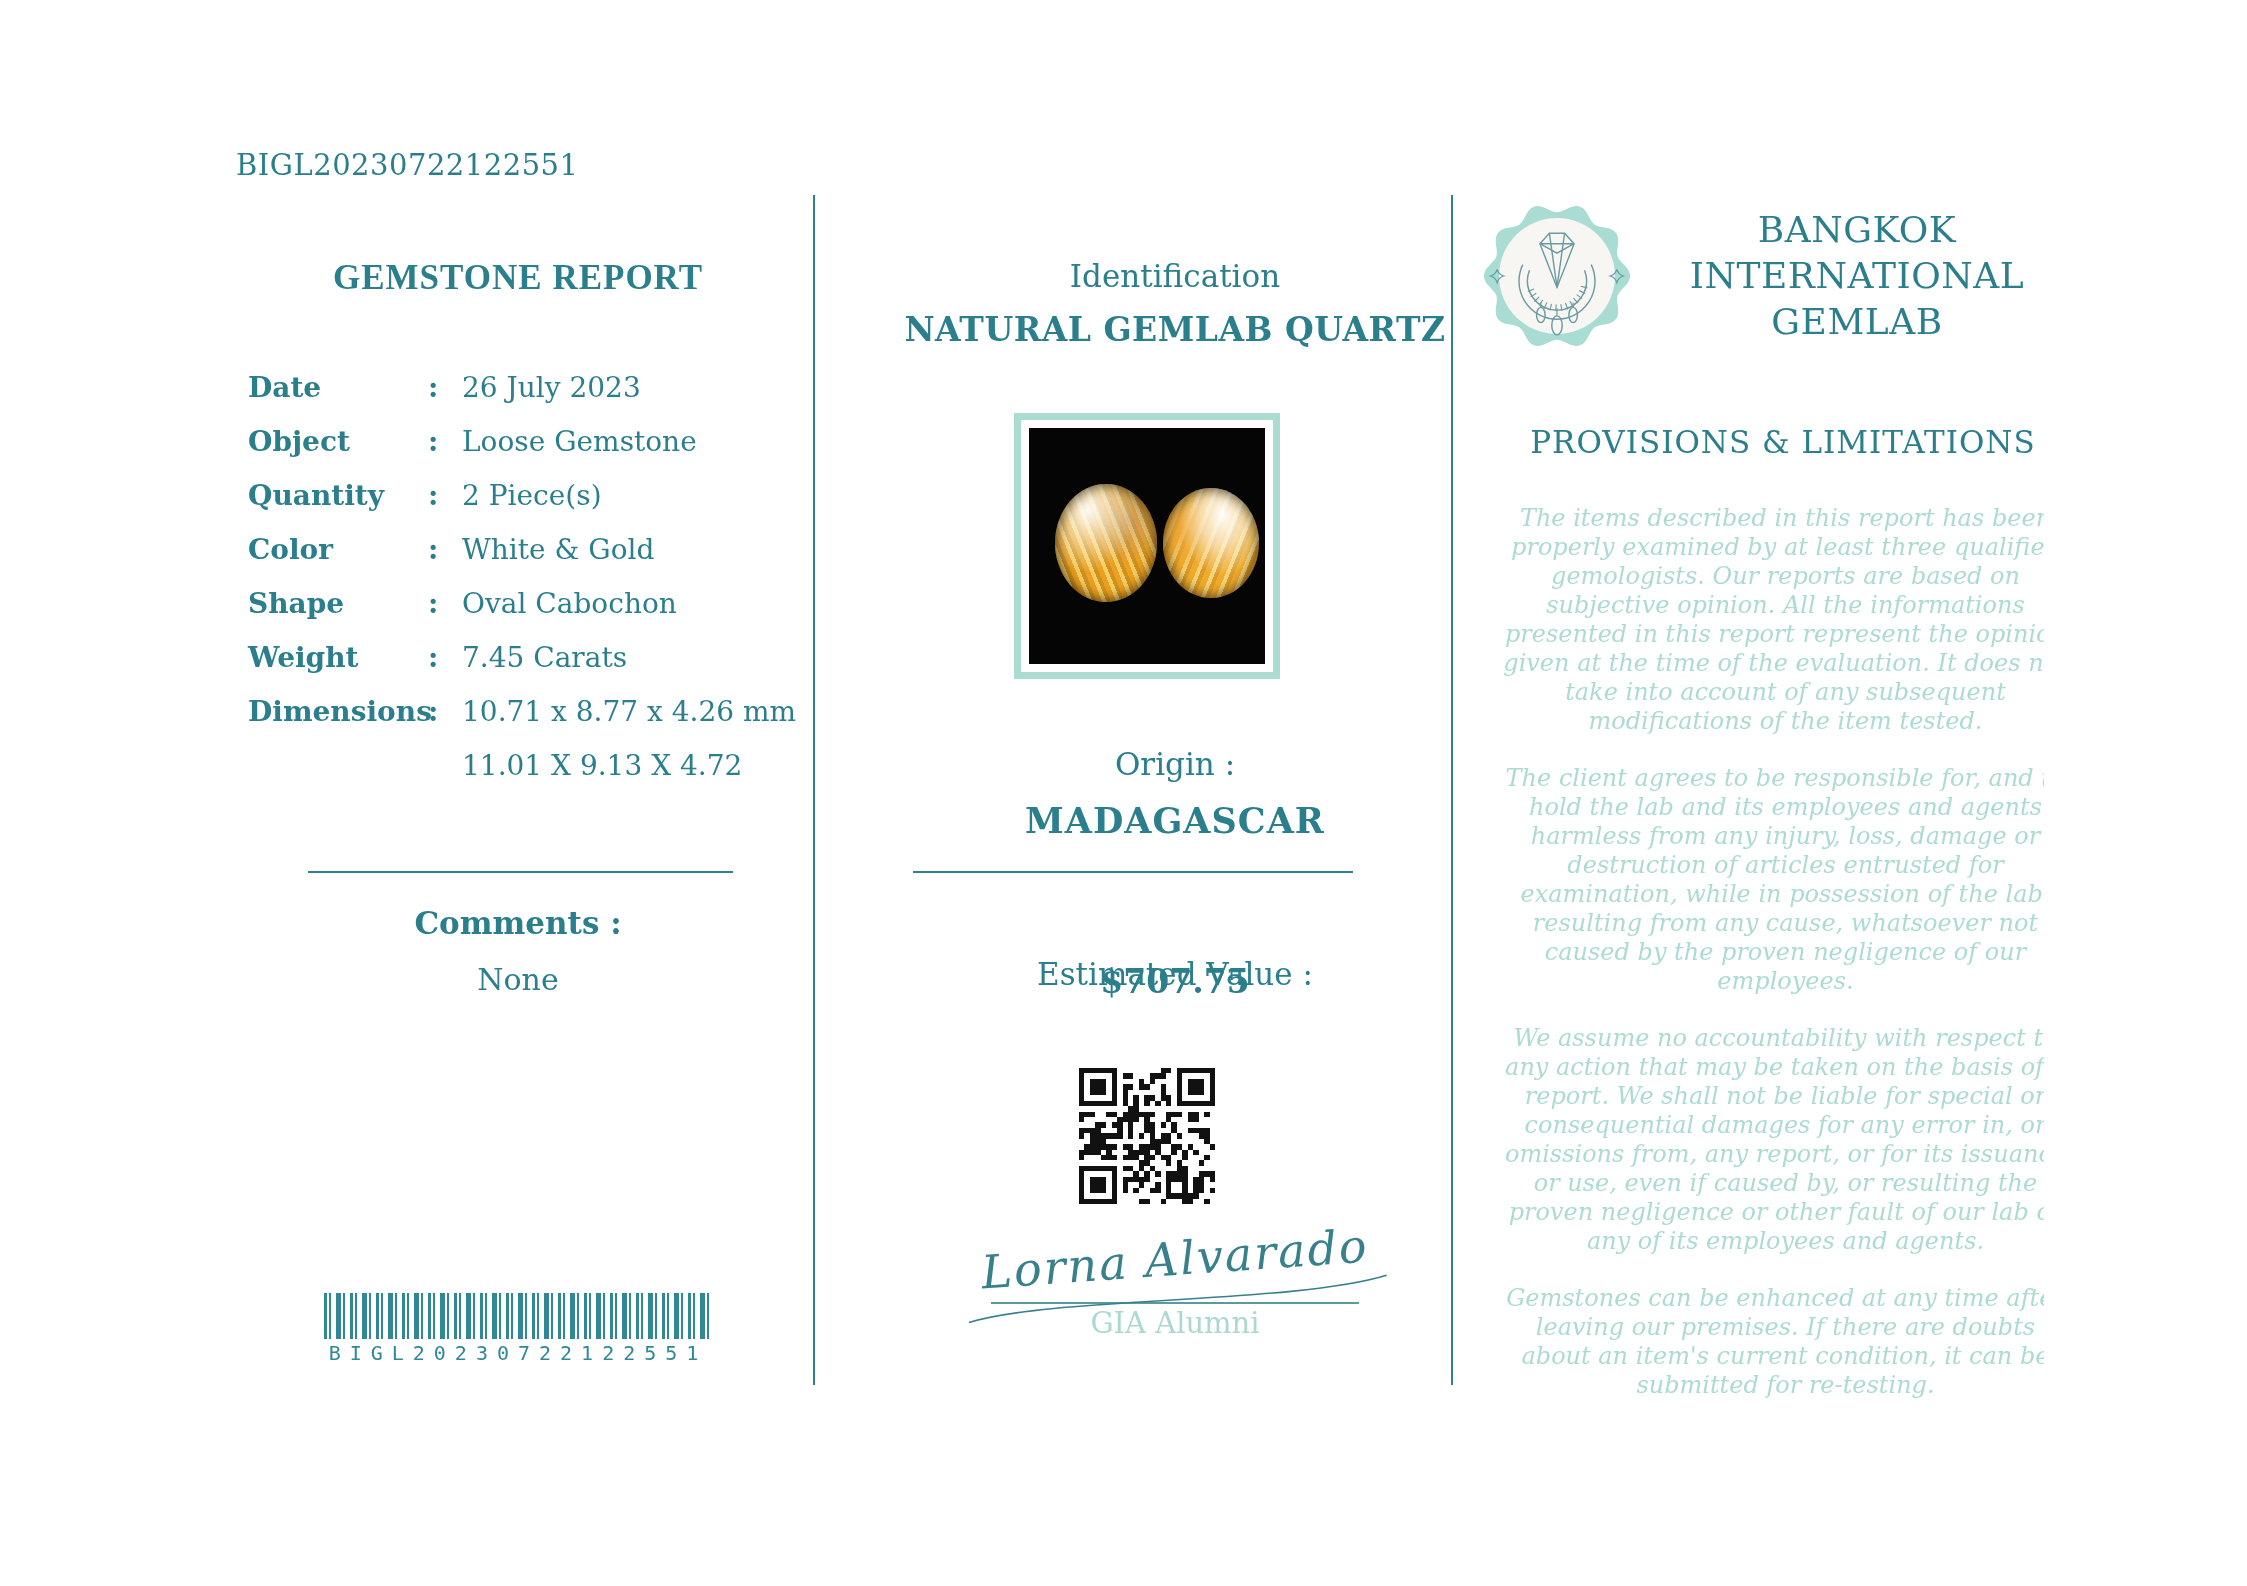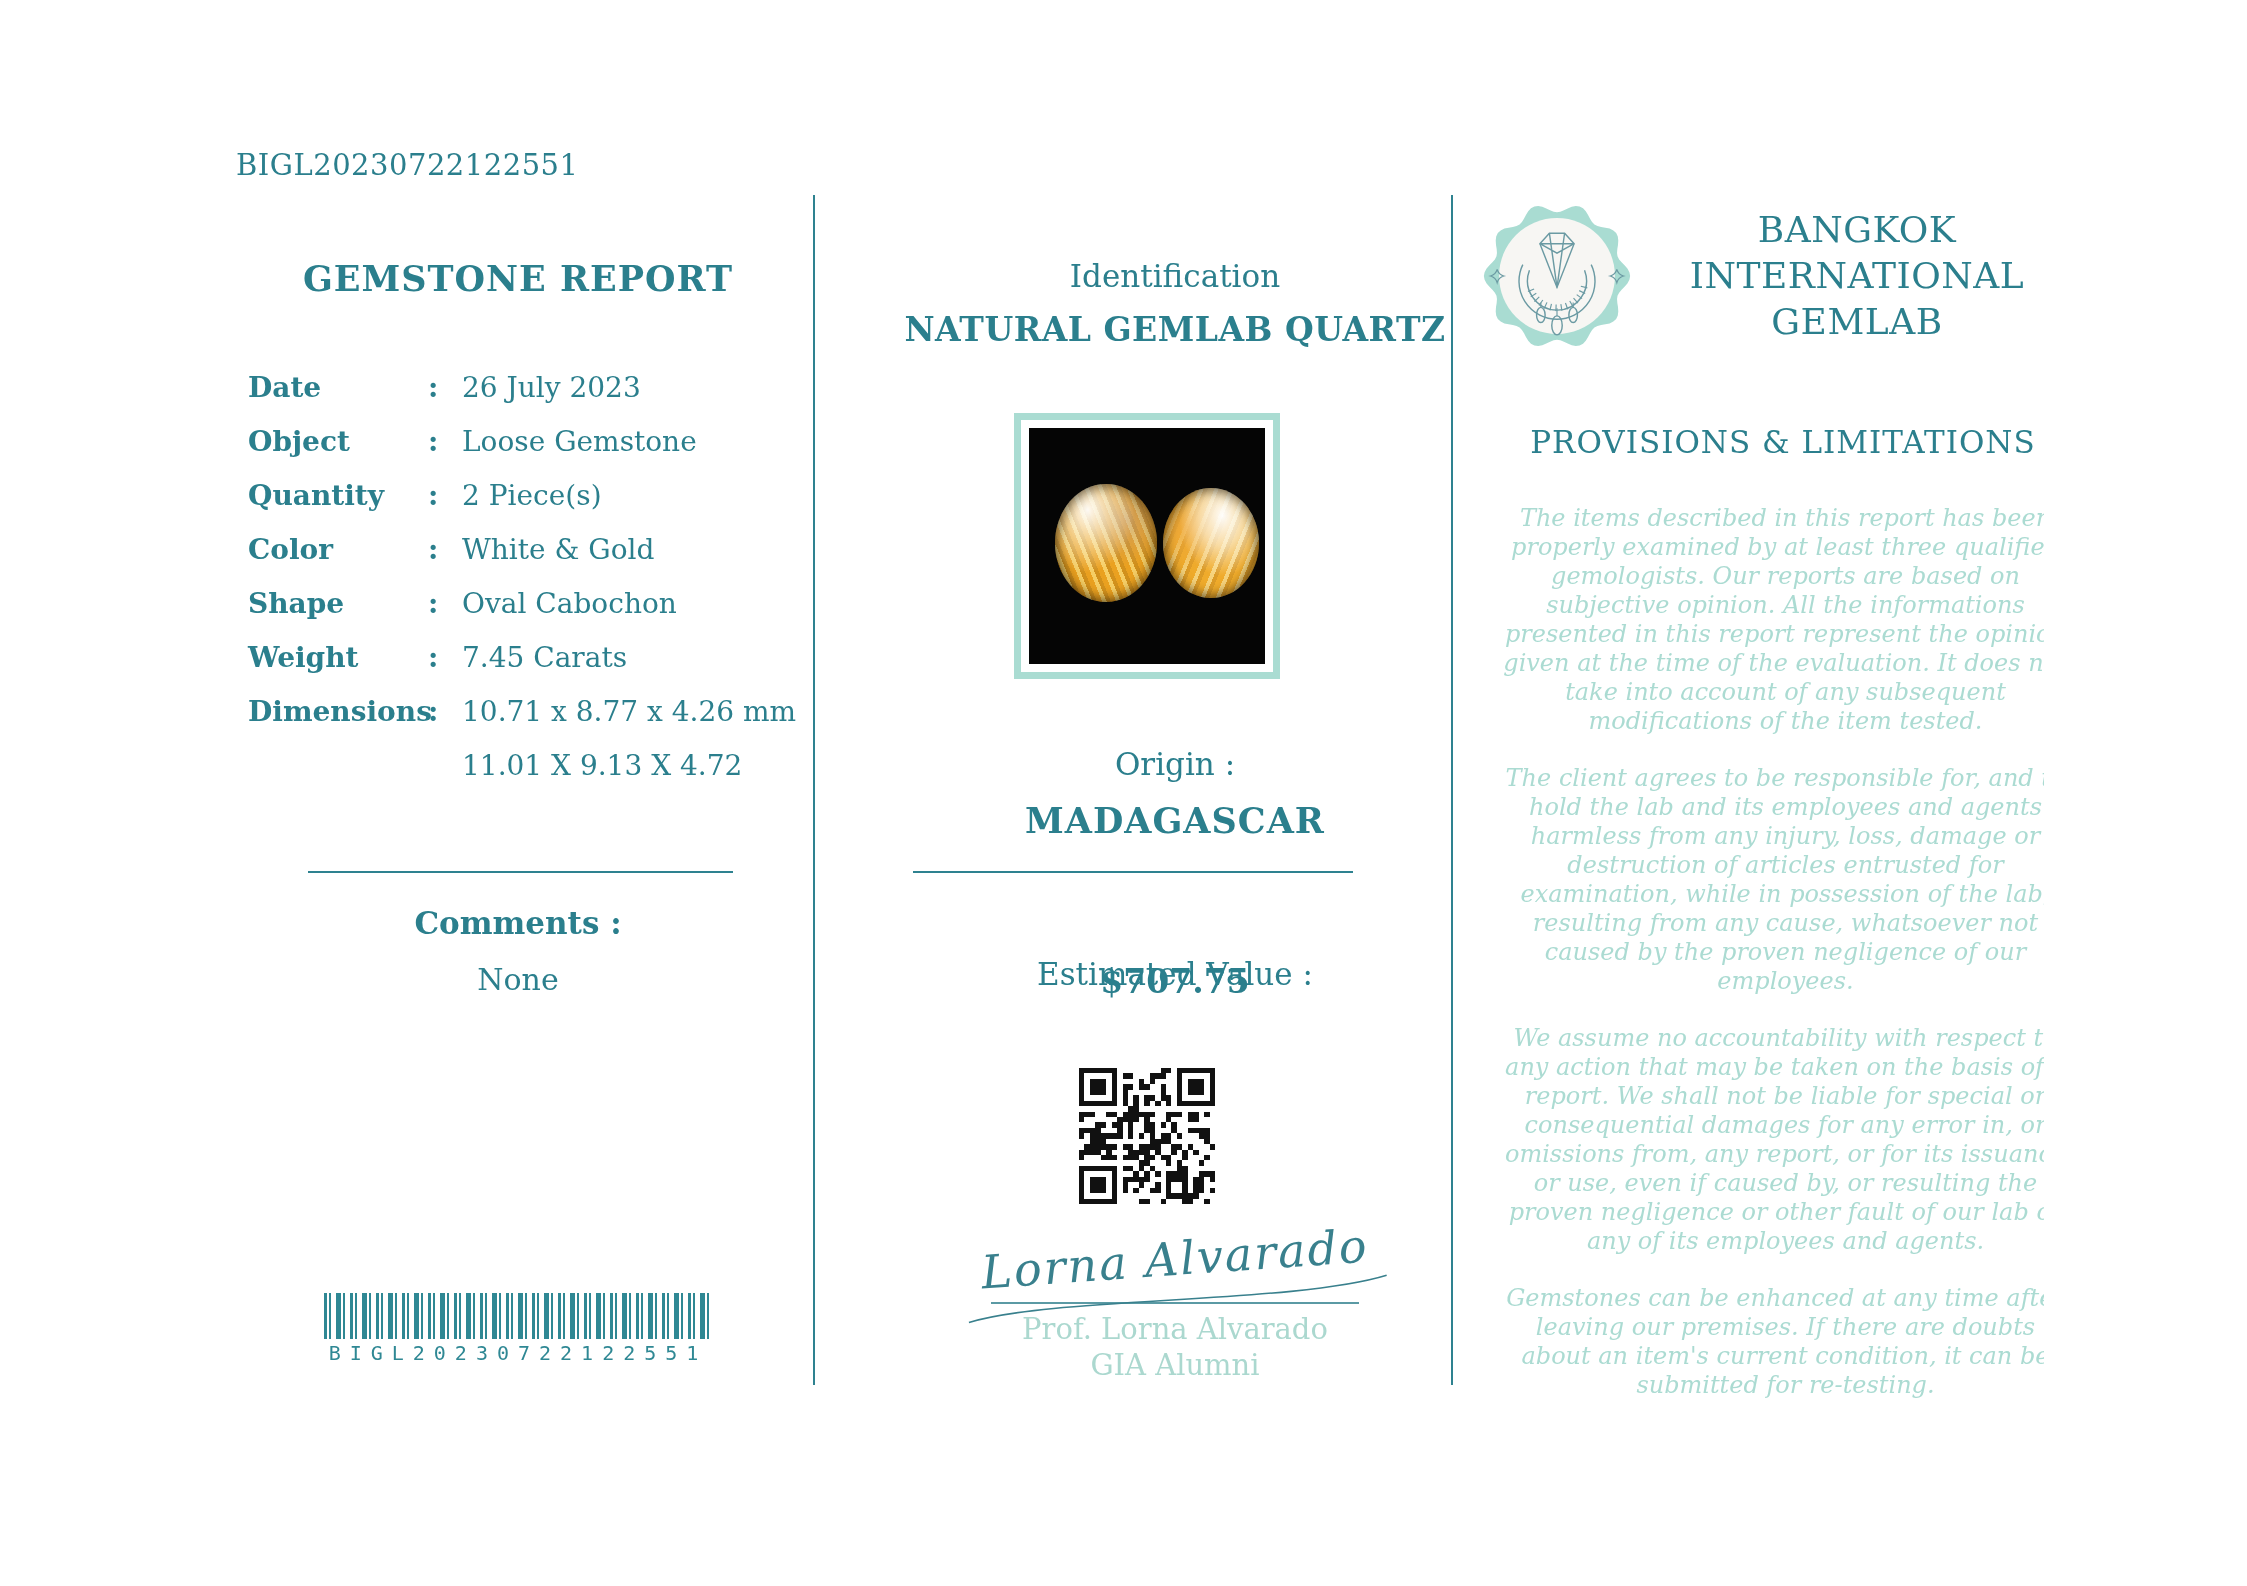--- a/index.html
+++ b/index.html
@@ -7,21 +7,21 @@
   #certificate{position:relative;width:2036px;height:1586px;background:#ffffff;overflow:hidden;margin-left:8px;}
 
   
   .v-divider{position:absolute;top:195px;width:2px;height:1190px;background:#2e8290;}
   #divider-left{left:805px;}
   #divider-right{left:1443px;}
 
   
   .col-left{position:absolute;left:165px;top:0;width:690px;height:1586px;}
   .cert-no{position:absolute;left:63px;top:148px;font-size:29px;color:#2b7f8d;letter-spacing:0.5px;}
-  .report-title{position:absolute;top:258px;width:100%;text-align:center;font-size:35px;font-weight:bold;color:#2b7f8d;letter-spacing:1px;}
+  .report-title{position:absolute;top:258px;width:100%;text-align:center;font-size:35px;font-weight:bold;color:#2b7f8d;letter-spacing:1px;font-family:Liberation Serif, serif;}
 
   .fields{position:absolute;left:75px;top:360px;width:580px;}
   .field-row{display:flex;height:54px;align-items:center;font-size:28px;color:#2b7f8d;}
   .f-label{width:180px;font-weight:bold;}
   .f-colon{width:34px;font-weight:bold;}
   .f-value{flex:1;}
 
   .comments-divider{position:absolute;top:871px;left:135px;width:425px;height:2px;background:#2e8290;}
   .comments-heading{position:absolute;top:905px;width:100%;text-align:center;font-size:31px;font-weight:bold;color:#2b7f8d;}
   .comments-value{position:absolute;top:962px;width:100%;text-align:center;font-size:30px;color:#2b7f8d;}
@@ -384,21 +384,20 @@
     </div>
 
     <div class="signature-area">
       <div class="sig-script">
         <span>Lorna Alvarado</span>
         <svg class="sig-swash" width="430" height="26" viewBox="0 0 430 26">
           <path d="M5,22 C90,2 330,26 425,4" stroke="#39808d" stroke-width="1.6" fill="none"></path>
         </svg>
       </div>
       <div class="sig-line"></div>
-      <div class="signatory-name">Prof. Lorna Alvarado</div>
       <div class="signatory-title">GIA Alumni</div>
     </div>
   </div>
 
   <div class="col-right">
     <div class="lab-header">
       <svg class="lab-logo" id="logo-svg" viewBox="0 0 160 160" xmlns="http://www.w3.org/2000/svg">
           <path d="M157.0,80.0 L156.2,84.0 L154.1,87.8 L151.1,91.3 L148.0,94.4 L145.4,97.5 L143.7,100.7 L143.2,104.3 L143.5,108.3 L144.2,112.7 L144.5,117.3 L144.0,121.6 L142.3,125.3 L139.3,128.0 L135.4,129.9 L130.9,130.9 L126.5,131.6 L122.6,132.6 L119.4,134.2 L116.9,136.8 L114.8,140.2 L112.7,144.2 L110.3,148.1 L107.4,151.3 L103.8,153.2 L99.8,153.7 L95.5,152.9 L91.3,151.1 L87.3,149.1 L83.5,147.6 L80.0,147.0 L76.5,147.6 L72.7,149.1 L68.7,151.1 L64.5,152.9 L60.2,153.7 L56.2,153.2 L52.6,151.3 L49.7,148.1 L47.3,144.2 L45.3,140.2 L43.1,136.8 L40.6,134.2 L37.4,132.6 L33.5,131.6 L29.1,130.9 L24.6,129.9 L20.7,128.0 L17.7,125.3 L16.0,121.6 L15.5,117.3 L15.8,112.7 L16.5,108.3 L16.8,104.3 L16.3,100.7 L14.6,97.5 L12.0,94.4 L8.9,91.3 L5.9,87.8 L3.8,84.0 L3.0,80.0 L3.8,76.0 L5.9,72.2 L8.9,68.7 L12.0,65.6 L14.6,62.5 L16.3,59.3 L16.8,55.7 L16.5,51.7 L15.8,47.3 L15.5,42.7 L16.0,38.4 L17.7,34.7 L20.7,32.0 L24.6,30.1 L29.1,29.1 L33.5,28.4 L37.4,27.4 L40.6,25.8 L43.1,23.2 L45.2,19.8 L47.3,15.8 L49.7,11.9 L52.6,8.7 L56.2,6.8 L60.2,6.3 L64.5,7.1 L68.7,8.9 L72.7,10.9 L76.5,12.4 L80.0,13.0 L83.5,12.4 L87.3,10.9 L91.3,8.9 L95.5,7.1 L99.8,6.3 L103.8,6.8 L107.4,8.7 L110.3,11.9 L112.7,15.8 L114.8,19.8 L116.9,23.2 L119.4,25.8 L122.6,27.4 L126.5,28.4 L130.9,29.1 L135.4,30.1 L139.3,32.0 L142.3,34.7 L144.0,38.4 L144.5,42.7 L144.2,47.3 L143.5,51.7 L143.2,55.7 L143.7,59.3 L145.4,62.5 L148.0,65.6 L151.1,68.7 L154.1,72.2 L156.2,76.0 L157.0,80.0 Z" fill="#a9dcd2"></path>
           <circle cx="80" cy="80" r="61" fill="#f7f6f3"></circle>
           <path d="M44,68 A40,40 0 1,0 116,68" fill="none" stroke="#6b9aa3" stroke-width="1.5"></path>

